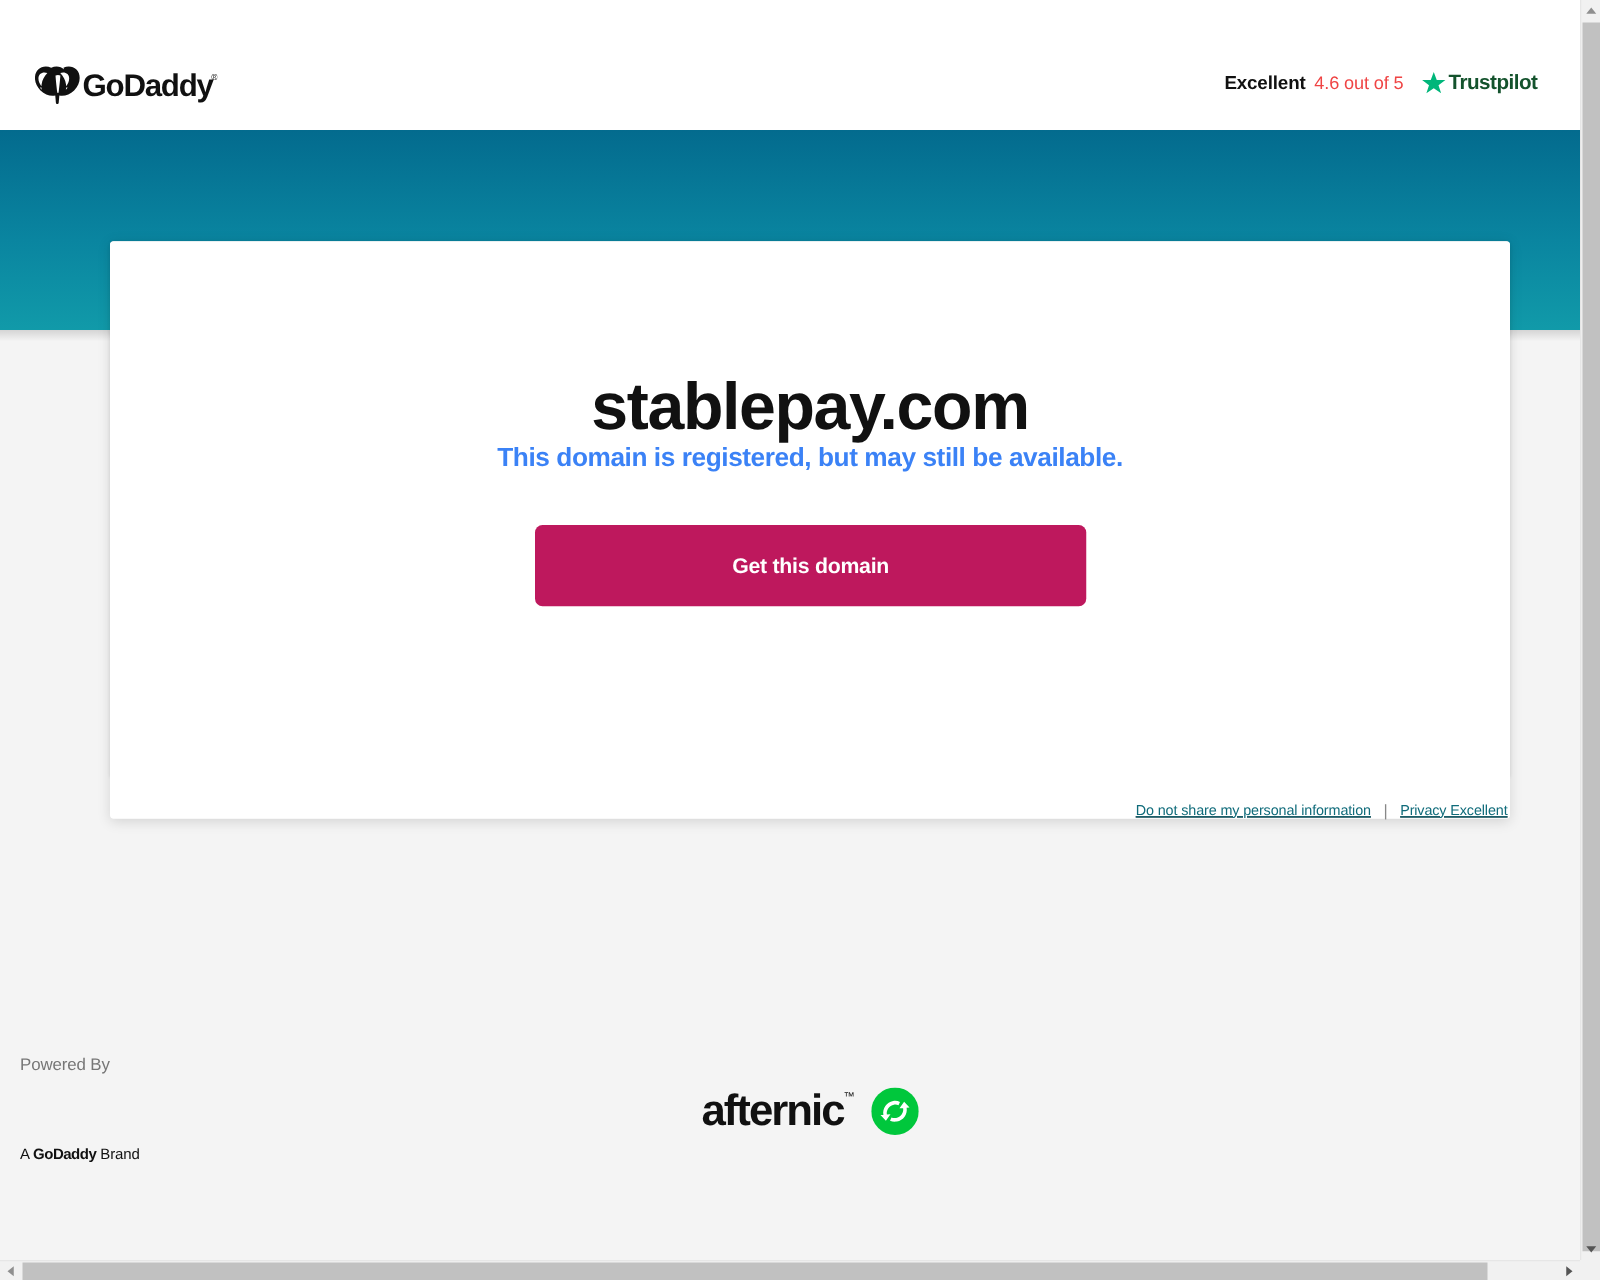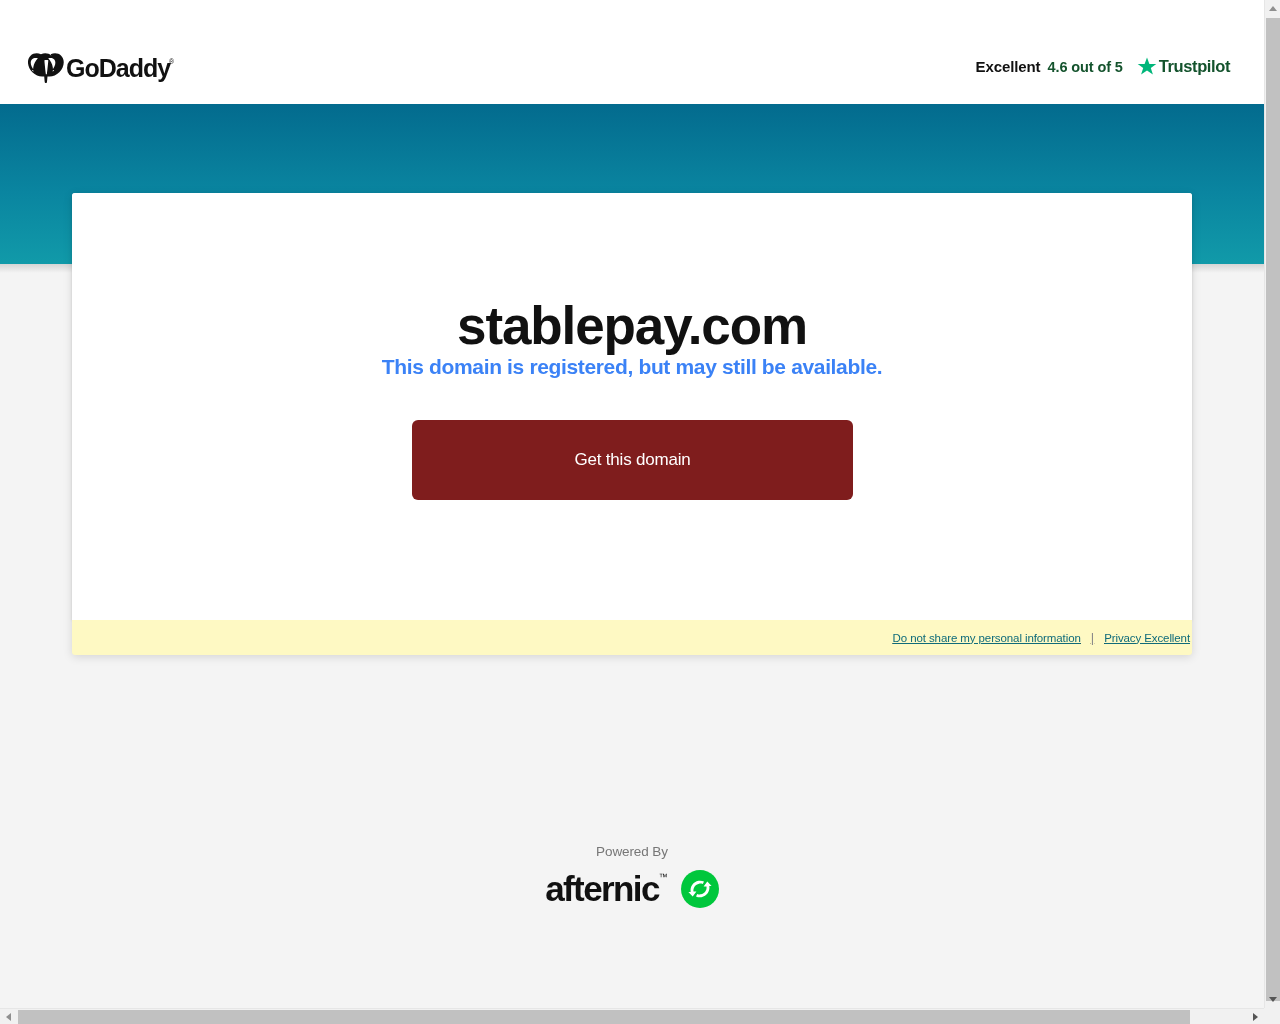--- a/index.html
+++ b/index.html
@@ -56,22 +56,22 @@
   }
   .tp-excellent {
     font-size: 15px;
     font-weight: 700;
     color: #111111;
     letter-spacing: -0.1px;
     padding-left: 12px;
   }
   .tp-score {
     font-size: 14.5px;
-    font-weight: 700;
-    color: #14532d;
+    font-weight: 400;
+    color: #ef4444;
     letter-spacing: -0.1px;
   }
   #trustpilot-logo {
     display: flex;
     align-items: center;
     gap: 2px;
     margin-left: 7px;
   }
   #trustpilot-logo .tp-name {
     font-size: 16.5px;
@@ -95,21 +95,21 @@
     left: 0;
     bottom: -9px;
     width: 100%;
     height: 9px;
     background: linear-gradient(180deg, rgba(0,0,0,0.13), rgba(0,0,0,0));
   }
 
   
   #card-shell {
     position: absolute;
-    left: 72px;
+    left: 88px;
     top: 161px;
     width: 1120px;
     height: 462px;
     background: #e4e4e4;
     border-radius: 3px;
     box-shadow: 0 2px 10px rgba(0,0,0,0.13);
     padding-left: 44px;
   }
   #domain-card {
     position: absolute;
@@ -143,43 +143,43 @@
     font-weight: 700;
     color: #3b82f6;
     letter-spacing: -0.35px;
   }
 
   #get-domain-button {
     position: absolute;
     left: 340px;
     top: 227px;
     width: 441px;
-    height: 80px;
-    background: #7f1d1d;
+    height: 65px;
+    background: #be185d;
     color: #ffffff;
     border: none;
     border-radius: 6px;
     font-family: "Liberation Sans", sans-serif;
     font-size: 17px;
-    font-weight: 400;
+    font-weight: 700;
     letter-spacing: -0.2px;
     cursor: pointer;
   }
 
   
   #card-footer {
     position: absolute;
     left: 0;
     top: 427px;
     width: 1120px;
     height: 35px;
-    background: #fef9c3;
+    background: #ffffff;
     border-radius: 0 0 3px 3px;
     display: flex;
-    align-items: center;
+    align-items: flex-end;
     justify-content: flex-end;
     padding-right: 0px;
     text-decoration: underline;
   }
   #card-footer .footer-links {
     display: flex;
     align-items: center;
     gap: 10px;
     margin-right: 2px;
   }
@@ -191,24 +191,23 @@
   }
   #footer-divider {
     color: #888888;
     font-size: 13px;
     line-height: 1;
   }
 
   
   #powered-by-block {
     position: absolute;
-    left: 0;
+    left: 16px;
     top: 812px;
     width: 1264px;
-    text-align: center;
   }
   #powered-by-label {
     font-size: 13.5px;
     color: #767676;
     letter-spacing: -0.1px;
   }
   #afternic-logo {
     margin-top: 10px;
     display: flex;
     align-items: center;
@@ -389,20 +388,23 @@
       </span>
       <svg width="38" height="38" viewBox="0 0 38 38">
         <circle cx="19" cy="19" r="19" fill="#00c73c"></circle>
         <g fill="#ffffff">
           <path d="M12.5 21.5c-0.6-3.6 1.9-7.1 5.6-7.8 1.3-0.2 2.6-0.1 3.7 0.4l1.2-2.6c-1.7-0.8-3.6-1-5.5-0.7-5.2 1-8.7 5.9-7.8 11.1l-2.3 0.1 4.3 4.6 3.7-5.2-2.9 0.1z"></path>
           <path d="M25.5 16.5c0.6 3.6-1.9 7.1-5.6 7.8-1.3 0.2-2.6 0.1-3.7-0.4l-1.2 2.6c1.7 0.8 3.6 1 5.5 0.7 5.2-1 8.7-5.9 7.8-11.1l2.3-0.1-4.3-4.6-3.7 5.2 2.9-0.1z"></path>
         </g>
       </svg>
     </div>
 
+    <div id="afternic-brand-line">
+      <span>A </span><b>GoDaddy</b><span> Brand</span>
+    </div>
   </div>
 </div>
 
 <div id="v-scrollbar">
   <div id="v-scroll-up">
     <span class="arrow-up"></span>
   </div>
   <div id="v-scroll-thumb"></div>
   <div id="v-scroll-down">
     <span class="arrow-down"></span>

